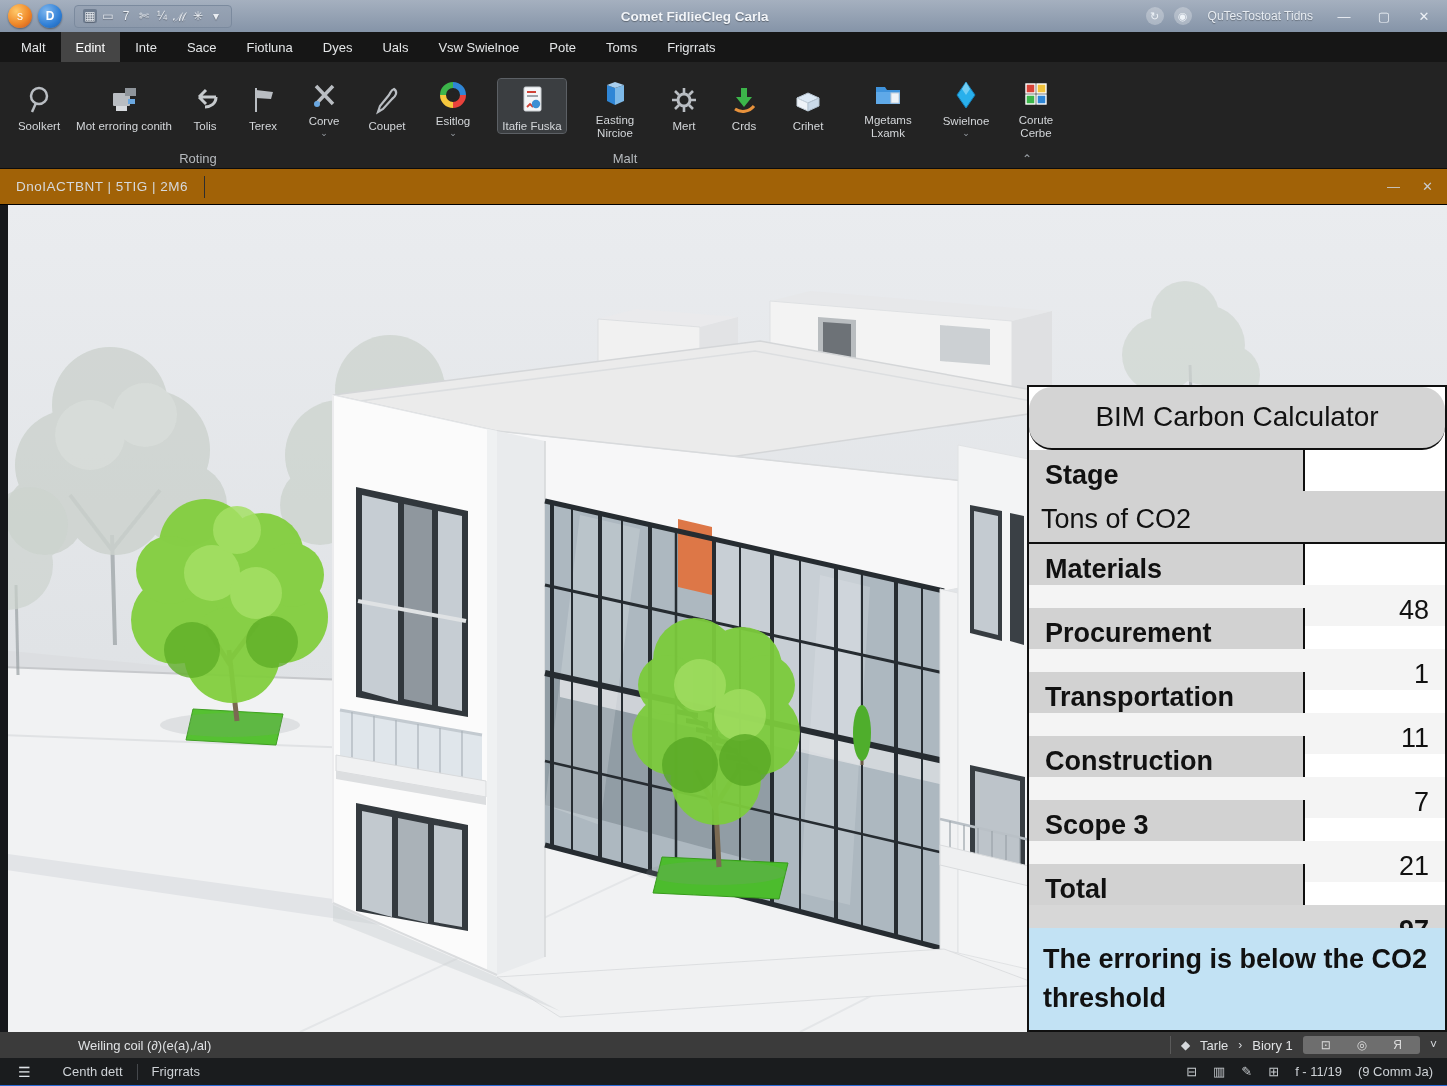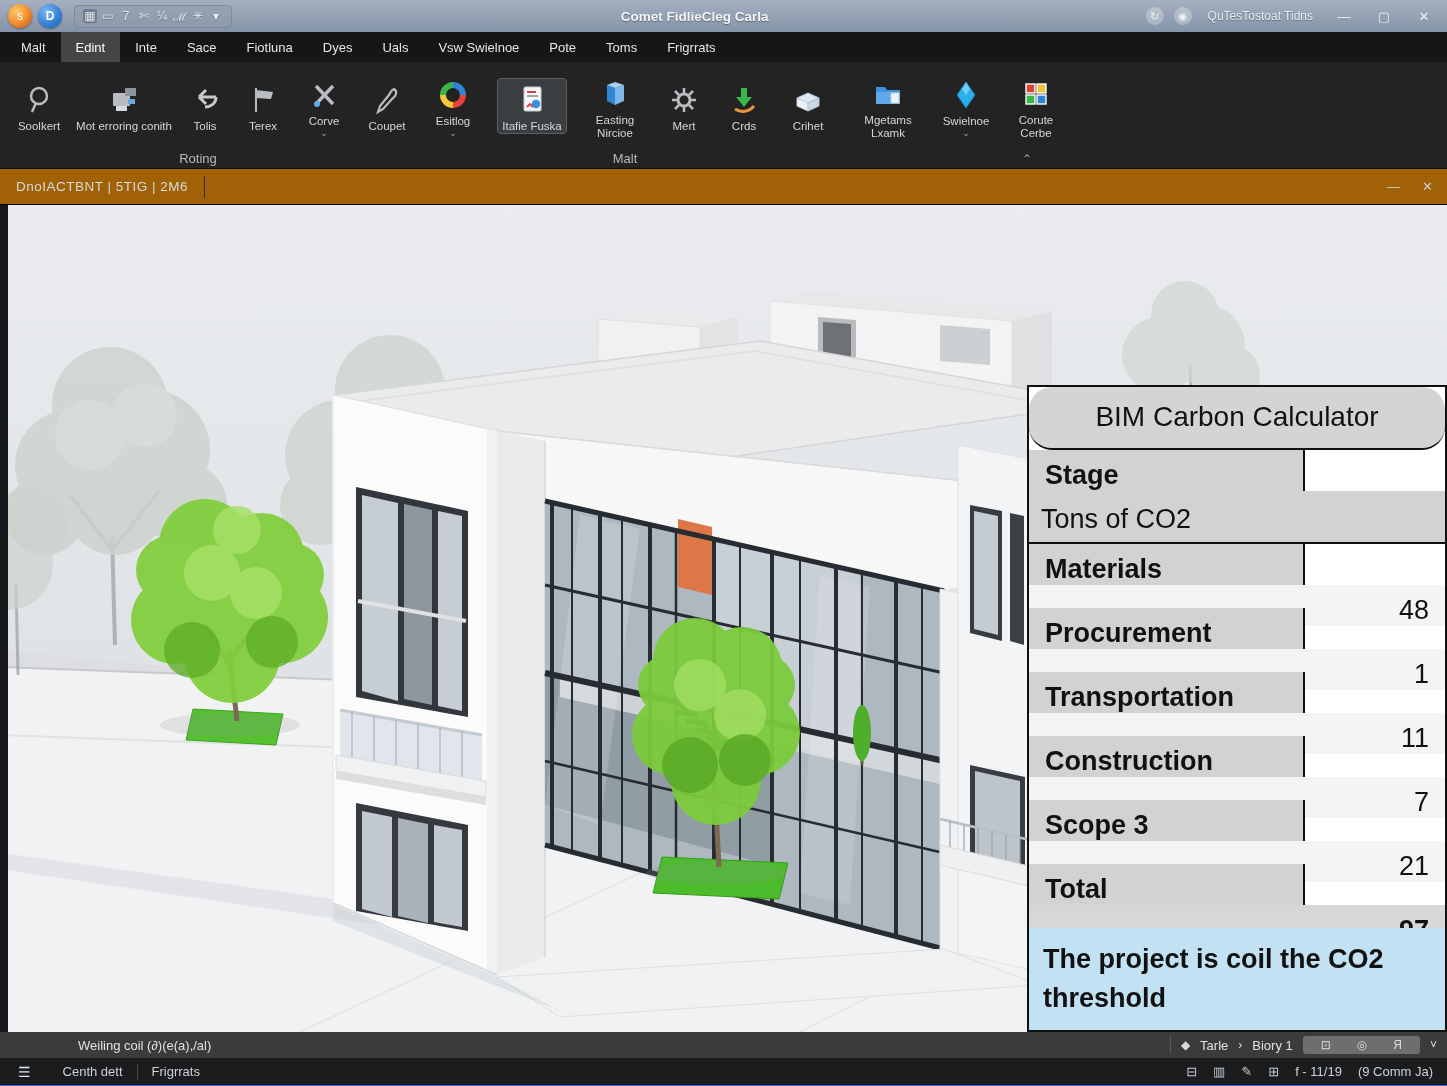--- a/index.html
+++ b/index.html
@@ -530,21 +530,21 @@
         <div class="ct-value">7</div>
       </div>
       <div class="ct-row ct-data">
         <div class="ct-label">Scope 3</div>
         <div class="ct-value">21</div>
       </div>
       <div class="ct-row ct-data ct-total">
         <div class="ct-label">Total</div>
         <div class="ct-value">97</div>
       </div>
-      <div class="ct-note">The project is coil the CO2 threshold</div>
+      <div class="ct-note">The erroring is below the CO2 threshold</div>
     </div>
   </div>
 
   <div class="statusbar">
     <span class="sb-left">Weiling coil (∂)(e(a),/al)</span>
     <div class="sb-right">
       <span class="sb-vsep"></span>
       <span class="sb-ico">◆</span>
       <span>Tarle</span>
       <span class="sb-ico">›</span>

